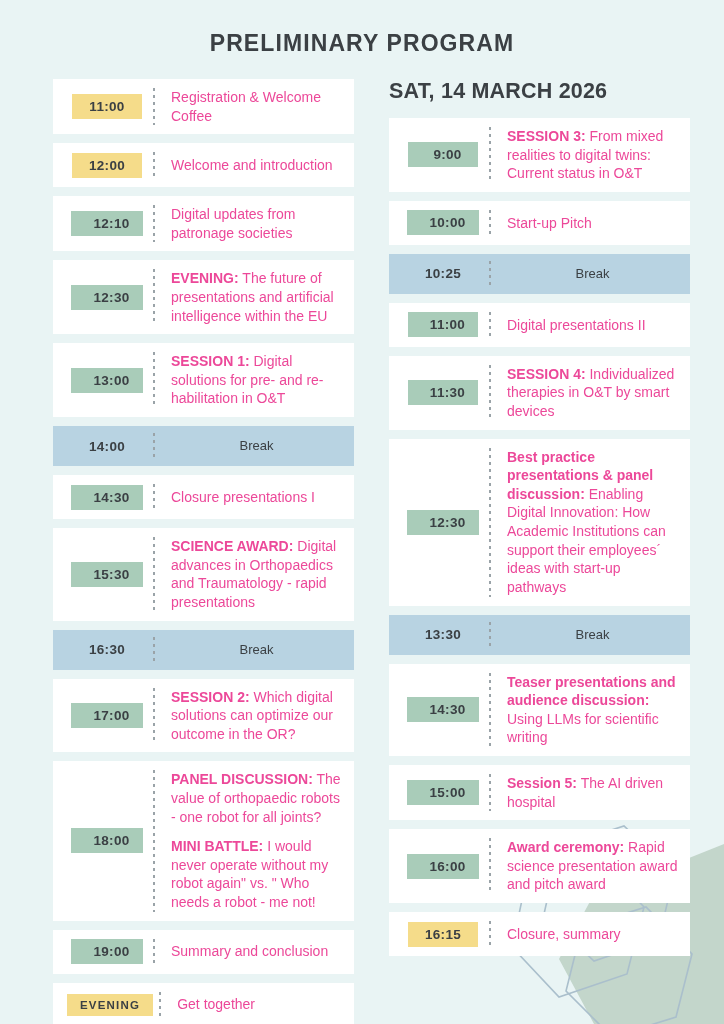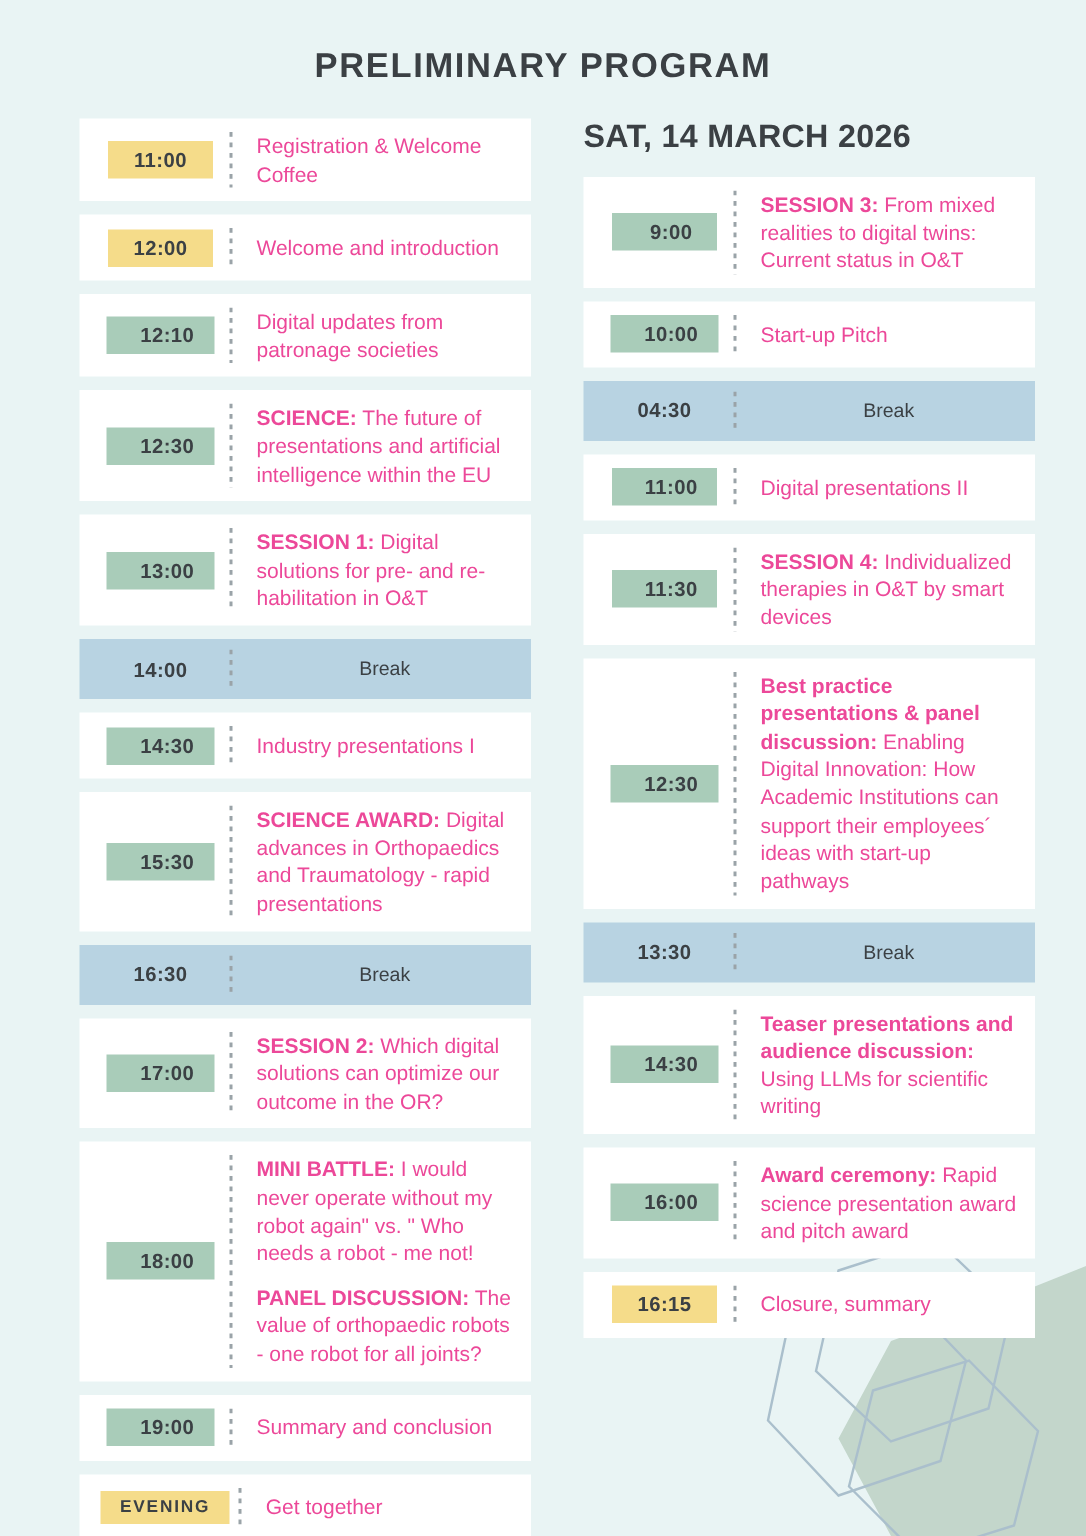--- a/index.html
+++ b/index.html
@@ -170,21 +170,21 @@
           <div class="desc-cell">
             <p><span>Digital updates from patronage societies</span></p>
           </div>
         </div>
         <div class="row">
           <div class="time-cell">
             <span class="time-badge green">12:30</span>
           </div>
           <div class="divider"></div>
           <div class="desc-cell">
-            <p><b>SCIENCE:</b><span> The future of presentations and artificial intelligence within the EU</span></p>
+            <p><b>EVENING:</b><span> The future of presentations and artificial intelligence within the EU</span></p>
           </div>
         </div>
         <div class="row">
           <div class="time-cell">
             <span class="time-badge green">13:00</span>
           </div>
           <div class="divider"></div>
           <div class="desc-cell">
             <p><b>SESSION 1:</b><span> Digital solutions for pre- and re-habilitation in O&amp;T</span></p>
           </div>
@@ -197,21 +197,21 @@
           <div class="desc-cell">
             <p><span>Break</span></p>
           </div>
         </div>
         <div class="row">
           <div class="time-cell">
             <span class="time-badge green">14:30</span>
           </div>
           <div class="divider"></div>
           <div class="desc-cell">
-            <p><span>Industry presentations I</span></p>
+            <p><span>Closure presentations I</span></p>
           </div>
         </div>
         <div class="row">
           <div class="time-cell">
             <span class="time-badge green">15:30</span>
           </div>
           <div class="divider"></div>
           <div class="desc-cell">
             <p><b>SCIENCE AWARD:</b><span> Digital advances in Orthopaedics and Traumatology - rapid presentations</span></p>
           </div>
@@ -233,22 +233,22 @@
           <div class="desc-cell">
             <p><b>SESSION 2:</b><span> Which digital solutions can optimize our outcome in the OR?</span></p>
           </div>
         </div>
         <div class="row">
           <div class="time-cell">
             <span class="time-badge green">18:00</span>
           </div>
           <div class="divider"></div>
           <div class="desc-cell">
+            <p><b>PANEL DISCUSSION:</b><span> The value of orthopaedic robots - one robot for all joints?</span></p>
             <p><b>MINI BATTLE:</b><span> I would never operate without my robot again" vs. " Who needs a robot - me not!</span></p>
-            <p><b>PANEL DISCUSSION:</b><span> The value of orthopaedic robots - one robot for all joints?</span></p>
           </div>
         </div>
         <div class="row">
           <div class="time-cell">
             <span class="time-badge green">19:00</span>
           </div>
           <div class="divider"></div>
           <div class="desc-cell">
             <p><span>Summary and conclusion</span></p>
           </div>
@@ -280,21 +280,21 @@
           <div class="time-cell">
             <span class="time-badge green">10:00</span>
           </div>
           <div class="divider"></div>
           <div class="desc-cell">
             <p><span>Start-up Pitch</span></p>
           </div>
         </div>
         <div class="row break">
           <div class="time-cell">
-            <span class="time-badge plain">04:30</span>
+            <span class="time-badge plain">10:25</span>
           </div>
           <div class="divider"></div>
           <div class="desc-cell">
             <p><span>Break</span></p>
           </div>
         </div>
         <div class="row">
           <div class="time-cell">
             <span class="time-badge green">11:00</span>
           </div>
@@ -330,20 +330,29 @@
             <p><span>Break</span></p>
           </div>
         </div>
         <div class="row">
           <div class="time-cell">
             <span class="time-badge green">14:30</span>
           </div>
           <div class="divider"></div>
           <div class="desc-cell">
             <p><b>Teaser presentations and audience discussion:</b><span> Using LLMs for scientific writing</span></p>
+          </div>
+        </div>
+        <div class="row">
+          <div class="time-cell">
+            <span class="time-badge green">15:00</span>
+          </div>
+          <div class="divider"></div>
+          <div class="desc-cell">
+            <p><b>Session 5:</b><span> The AI driven hospital</span></p>
           </div>
         </div>
         <div class="row">
           <div class="time-cell">
             <span class="time-badge green">16:00</span>
           </div>
           <div class="divider"></div>
           <div class="desc-cell">
             <p><b>Award ceremony:</b><span> Rapid science presentation award and pitch award</span></p>
           </div>

